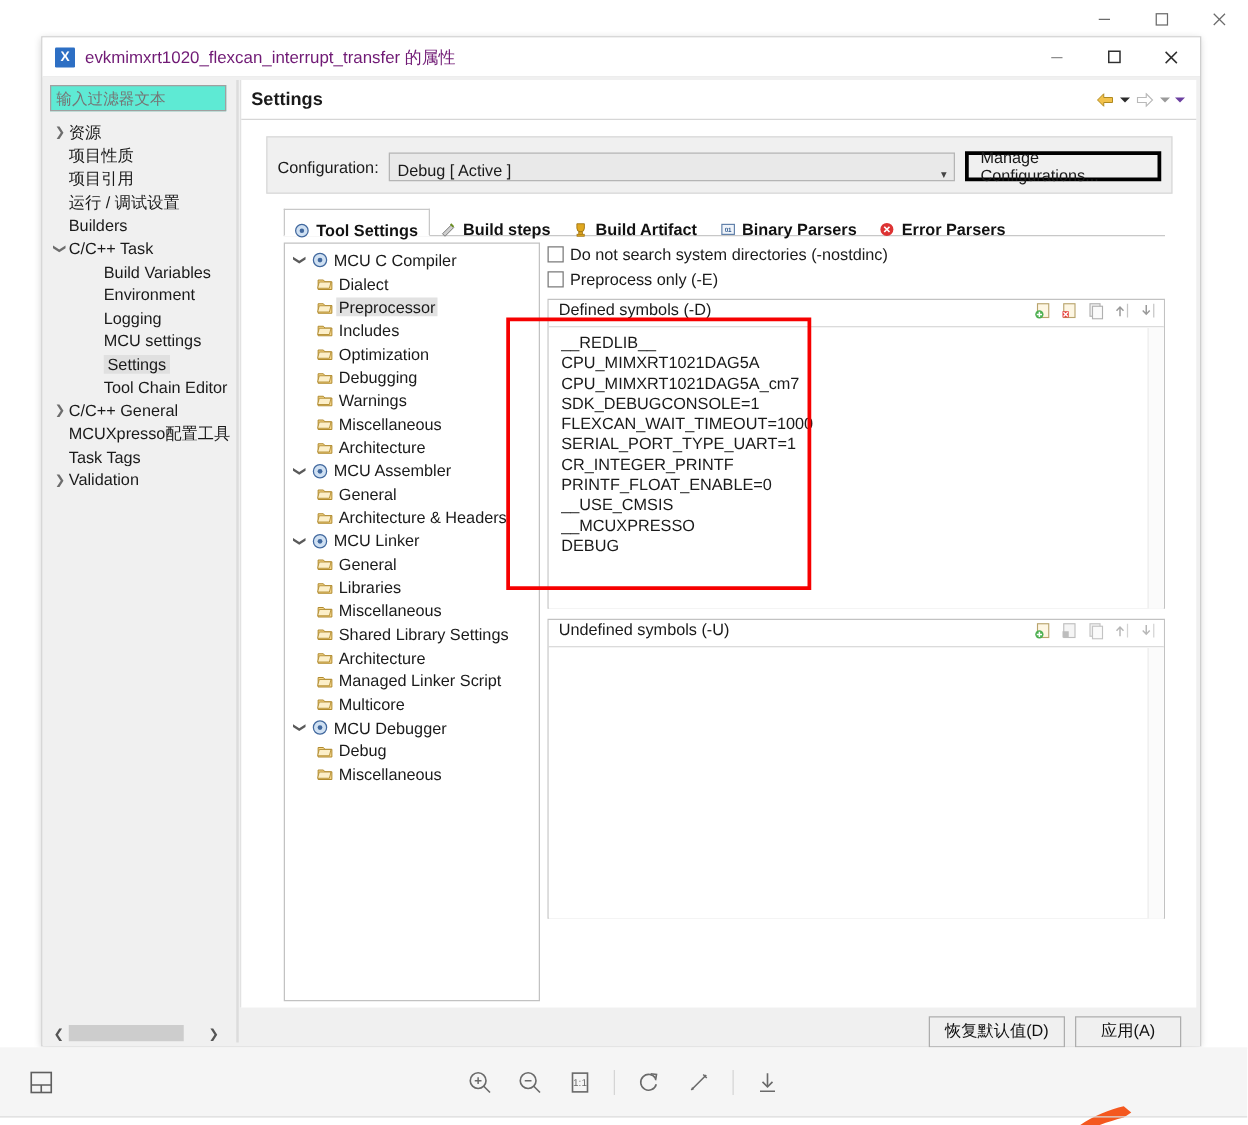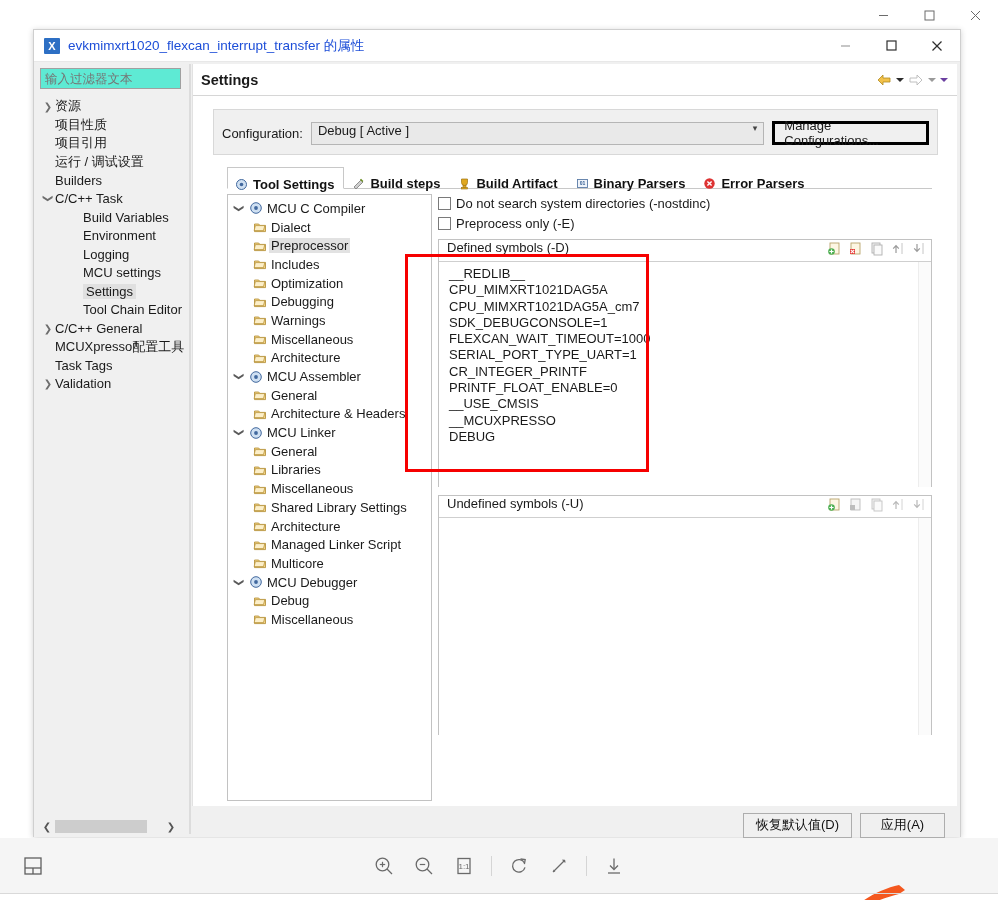--- a/index.html
+++ b/index.html
@@ -37,21 +37,21 @@
     position: relative; height: 32px; background: #ffffff;
     display: flex; align-items: center;
     border-bottom: 1px solid #e8e8e8;
   }
   .dlg-appicon {
     width: 16px; height: 16px; margin-left: 10px; margin-right: 8px;
     background: #2d6fc4; color: #fff; font-size: 11px; font-weight: bold;
     display: flex; align-items: center; justify-content: center;
     border-radius: 1px;
   }
-  .dlg-title { font-size: 13.5px; color: #1d4ed8; }
+  .dlg-title { font-size: 13.5px; color: #701a75; }
   .dlg-winbtns { margin-left: auto; display: flex; height: 32px; }
   .dlg-winbtn {
     width: 46px; height: 32px; display: flex; align-items: center; justify-content: center;
     color: #444; cursor: default;
   }
 
   
   .dlg-body { position: relative; height: 775px; background: #f0f0f0; }
 
   
@@ -109,21 +109,21 @@
 
   
   .config-box {
     position: absolute; left: 20px; top: 45px; width: 725px; height: 46px;
     background: #f0f0f0; border: 1px solid #d8d8d8;
   }
   .config-row { display: flex; align-items: center; height: 46px; padding: 0 8px; }
   .config-label { font-size: 13px; margin-right: 8px; }
   .config-select {
     width: 495px; height: 23px; background: #e9e9e9; border: 1px solid #b5b5b5;
-    display: flex; align-items: flex-start; padding: 0 6px; font-size: 13px; position: relative;
+    display: flex; align-items: flex-end; padding: 0 6px; font-size: 13px; position: relative;
   }
   .config-select .sel-caret { margin-left: auto; font-size: 9px; color: #444; }
   .manage-btn {
     margin-left: 8px; height: 24px; padding: 0 9px; background: #f0f0f0;
     border: 3px solid #000000; font-size: 13px; display: flex; align-items: center;
     font-family: "Liberation Sans", sans-serif;
   }
 
   
   .tabbar {

